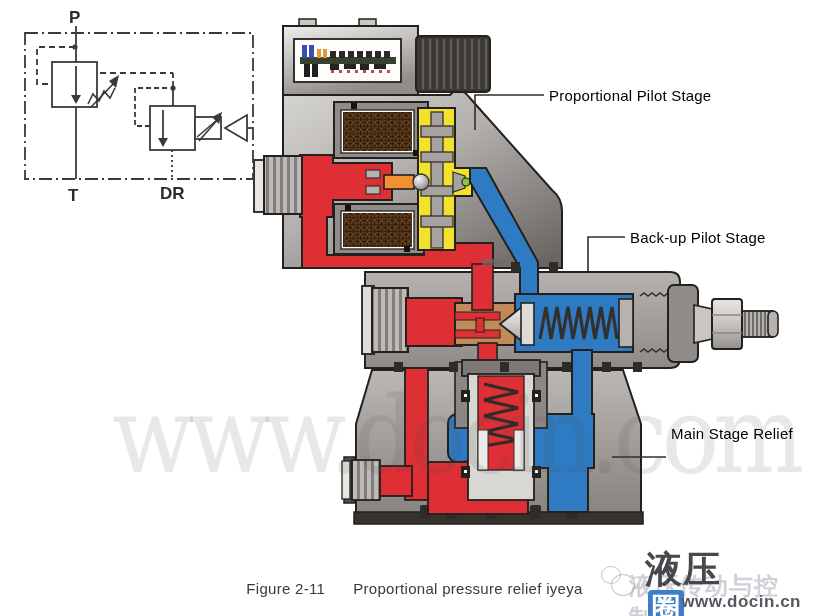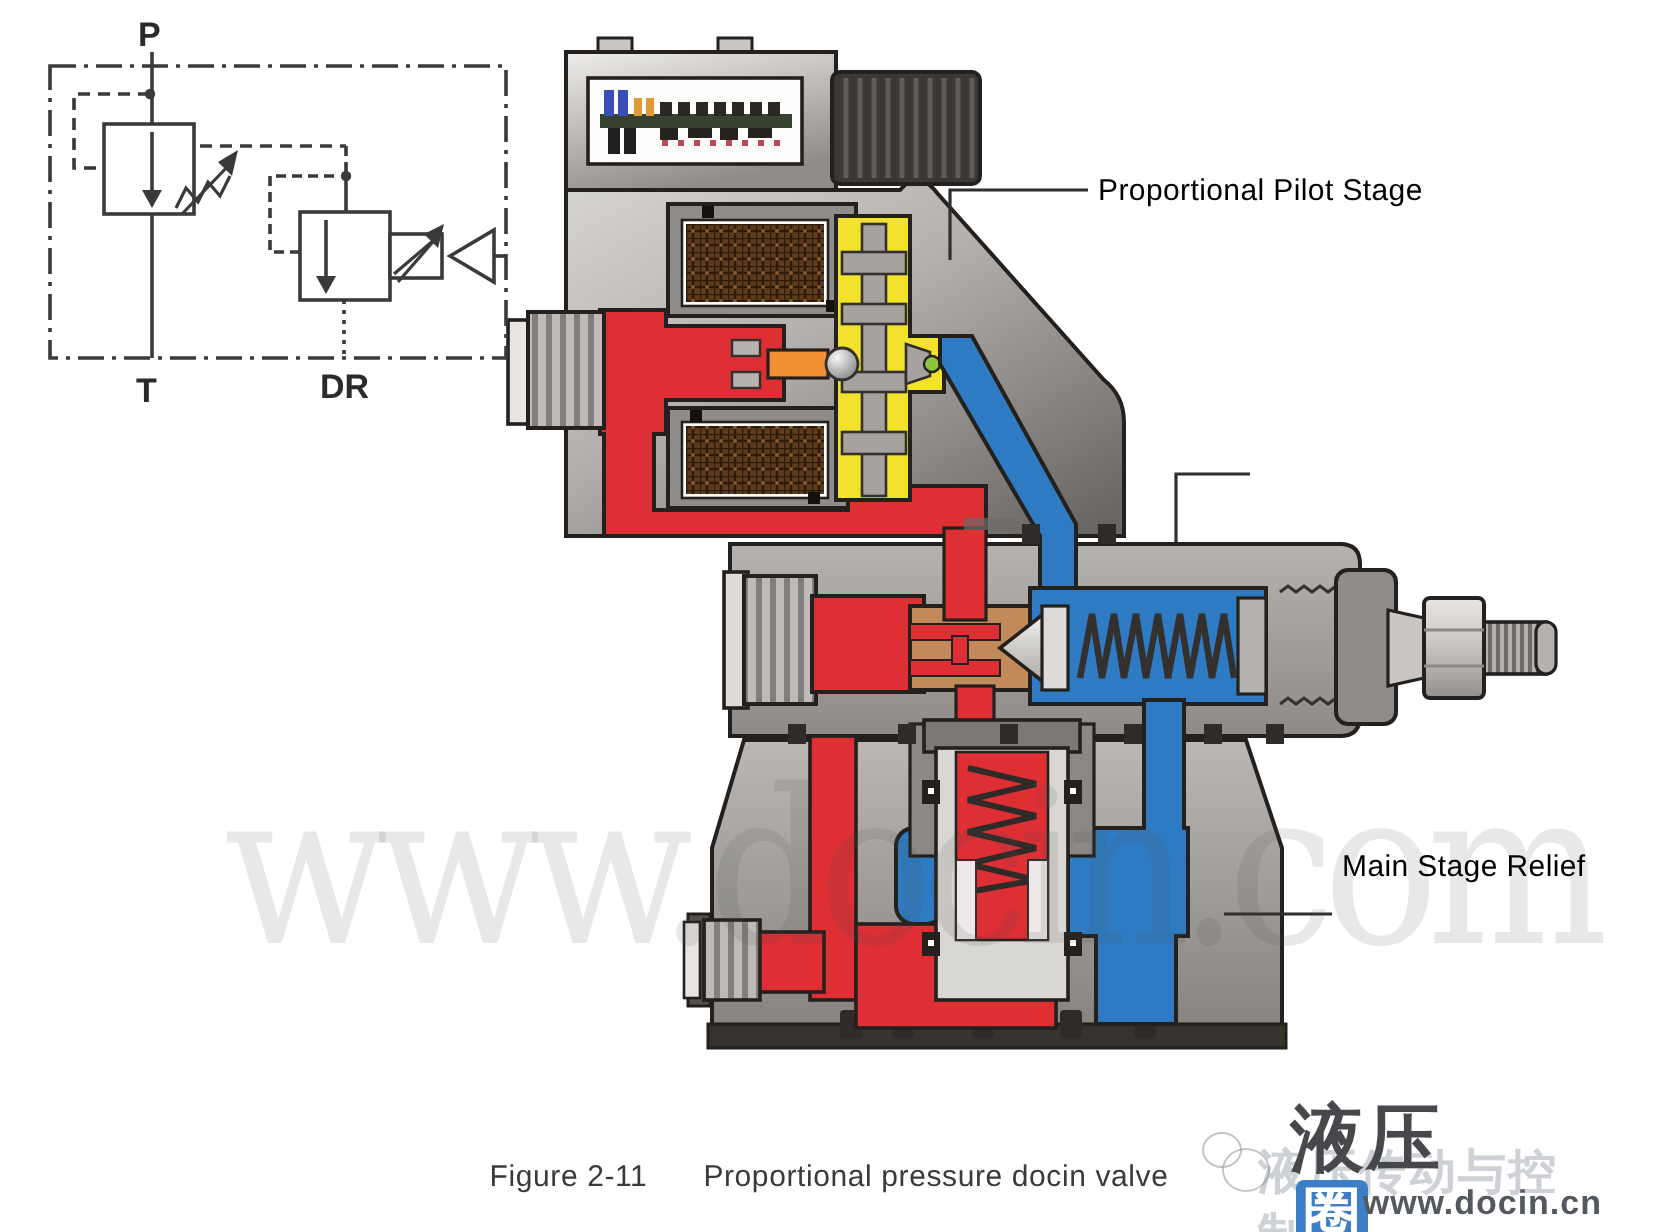--- a/index.html
+++ b/index.html
@@ -304,26 +304,27 @@
     <line x1="247" y1="128" x2="253" y2="128"></line>
     <path d="M172,150 V179" stroke-dasharray="2 3"></path>
   </g>
 </svg>
 
   <div class="txt port-label" style="left:69px;top:8px;">P</div>
   <div class="txt port-label" style="left:68px;top:186px;">T</div>
   <div class="txt port-label" style="left:160px;top:184px;">DR</div>
 
   <div class="txt callout" style="left:549px;top:87px;">Proportional Pilot Stage</div>
+  <div class="txt callout" style="left:630px;top:229px;">Back-up Pilot Stage</div>
   <div class="txt callout" style="left:671px;top:425px;">Main Stage Relief</div>
 
   <div class="watermark">www.docin.com</div>
 
   <div class="caption">
-    <span class="fig">Figure 2-11</span><span>Proportional pressure docin valve</span>
+    <span class="fig">Figure 2-11</span><span>Proportional pressure relief iyeya</span>
   </div>
 
   <div class="logo">
     <span class="logo-sketch">
         <i class="c1"></i>
         <i class="c2"></i>
       </span>
     <div class="logo-faint">液压传动与控制</div>
     <div class="logo-main">
       <span class="logo-brand">液压</span>

